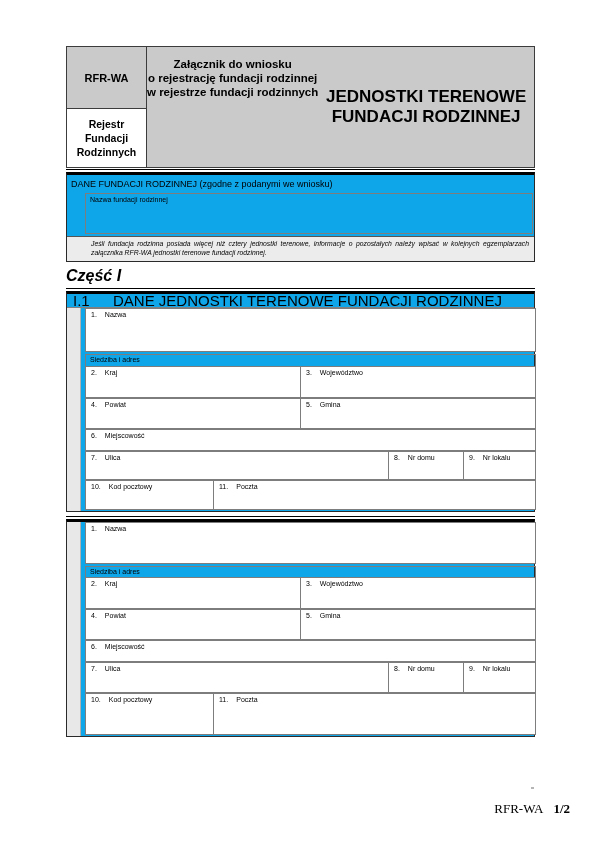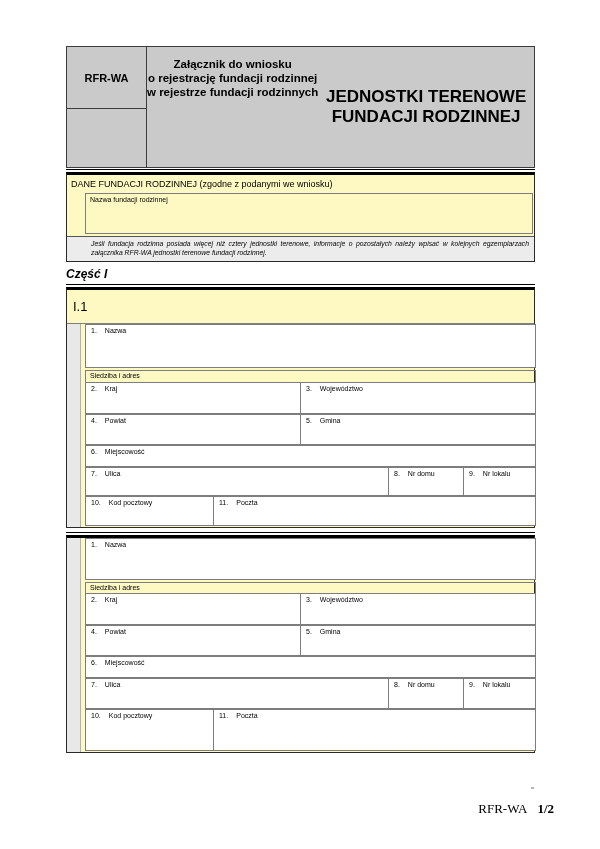--- a/index.html
+++ b/index.html
@@ -18,32 +18,32 @@
   .hright { flex:1; display:flex; flex-direction:row; }
   .htitle { height:62px; display:flex; align-items:center; justify-content:center; text-align:center;
             font-weight:bold; font-size:11.5px; line-height:14px; white-space:pre-line; }
   .hsub   { flex:1; display:flex; align-items:center; justify-content:center; text-align:center;
             font-weight:bold; font-size:17px; }
 
   
   .rule-thin { height:1px; background:#000; }
   .r1 { margin-top:1px; }
   .r3 { margin-top:4px; }
-  .section { border:1px solid #2a2a2a; border-top:3px solid #000; margin-top:2px; background:#fef9c3; }
+  .section { border:1px solid #2a2a2a; border-top:3px solid #000; margin-top:2px; background:#0ea5e9; }
 
   
   .fsec-title { font-size:9px; padding:4px 4px 3px 4px; }
   .fsec-namebox { margin:1px 1px 0 18px; height:41px; border:1px solid #7d7d7d; padding:2px 4px; font-size:7px; }
   .fsec-note { margin-top:2px; background:#ececec; border-top:1px solid #555;
                padding:3px 5px 4px 24px; font-size:6.8px; line-height:8.6px; font-style:italic; text-align:justify; }
 
-  .part-heading { font-size:12px; font-weight:bold; font-style:italic; margin:5px 0 3px 0; }
+  .part-heading { font-size:16px; font-weight:bold; font-style:italic; margin:5px 0 3px 0; }
 
   
-  .usec-header { display:flex; align-items:center; height:34px; border-bottom:1px solid #808080; font-size:13px; }
+  .usec-header { display:flex; align-items:center; height:14px; border-bottom:1px solid #808080; font-size:15px; }
   .usec-id { width:46px; padding-left:6px; }
   .usec-body { position:relative; padding-left:18px; }
   .strip { position:absolute; left:0; top:0; bottom:0; width:14px; background:#e8e8e8; border-right:1px solid #b0b0b0; }
   .fields { width:451px; padding-bottom:1px; }
   .row { display:flex; }
   .row + .row, .addr-strip + .row { margin-top:0; }
   .gap { margin-top:2px; }
   .cell { border:1px solid #7d7d7d; background:#fff; font-size:7px; padding-top:2px; }
   .cell + .cell { border-left:none; }
   .fno { display:inline-block; min-width:10px; padding-left:5px; margin-right:8px; }
@@ -55,33 +55,36 @@
   .w-postal { width:129px; }
 
   
   .s1 .h-name { height:44px; } .s1 .h-two1 { height:32px; } .s1 .h-two2 { height:31px; }
   .s1 .h-one { height:22px; }  .s1 .h-street { height:29px; } .s1 .h-postal { height:30px; }
   .s2 .h-name { height:42px; } .s2 .h-two1 { height:32px; } .s2 .h-two2 { height:31px; }
   .s2 .h-one { height:22px; }  .s2 .h-street { height:31px; } .s2 .h-postal { height:42px; }
   .s2 .addr-strip { height:11px; }
 
   
-  .footer { position:absolute; right:46px; top:801px; font-family:"Liberation Serif", serif; font-size:13px; }
+  .footer { position:absolute; right:30px; top:801px; font-family:"Liberation Serif", serif; font-size:13px; }
   .footer b { margin-left:10px; }
   .speck { position:absolute; left:531px; top:787px; width:3px; height:2px; background:#b5b5b5; }
 </style>
 </head>
 <body>
 
 <div class="page">
   <div class="content">
 
     <div class="header-box">
       <div class="hleft">
         <div class="hcode">RFR-WA</div>
+        <div class="hreg">Rejestr
+Fundacji
+Rodzinnych</div>
       </div>
       <div class="hright">
         <div class="htitle">Załącznik do wniosku
 o rejestrację fundacji rodzinnej
 w rejestrze fundacji rodzinnych</div>
         <div class="hsub">JEDNOSTKI TERENOWE FUNDACJI RODZINNEJ</div>
       </div>
     </div>
 
     <div class="rule-thin r1"></div>
@@ -92,20 +95,21 @@
       </div>
       <div class="fsec-note">Jeśli fundacja rodzinna posiada więcej niż cztery jednostki terenowe, informacje o pozostałych należy wpisać w kolejnych egzemplarzach załącznika RFR-WA jednostki terenowe fundacji rodzinnej.</div>
     </div>
 
     <div class="part-heading">Część I</div>
 
     <div class="rule-thin"></div>
     <div class="section s1">
       <div class="usec-header">
         <span class="usec-id">I.1</span>
+        <span>DANE JEDNOSTKI TERENOWE FUNDACJI RODZINNEJ</span>
       </div>
       <div class="usec-body">
         <div class="strip"></div>
         <div class="fields">
           <div class="row">
               <div class="cell w-name h-name"><span class="fno">1.</span><span>Nazwa</span></div>
             </div>
           <div class="addr-strip gap">Siedziba i adres</div>
           <div class="row">
             <div class="cell w-half h-two1"><span class="fno">2.</span><span>Kraj</span></div>

